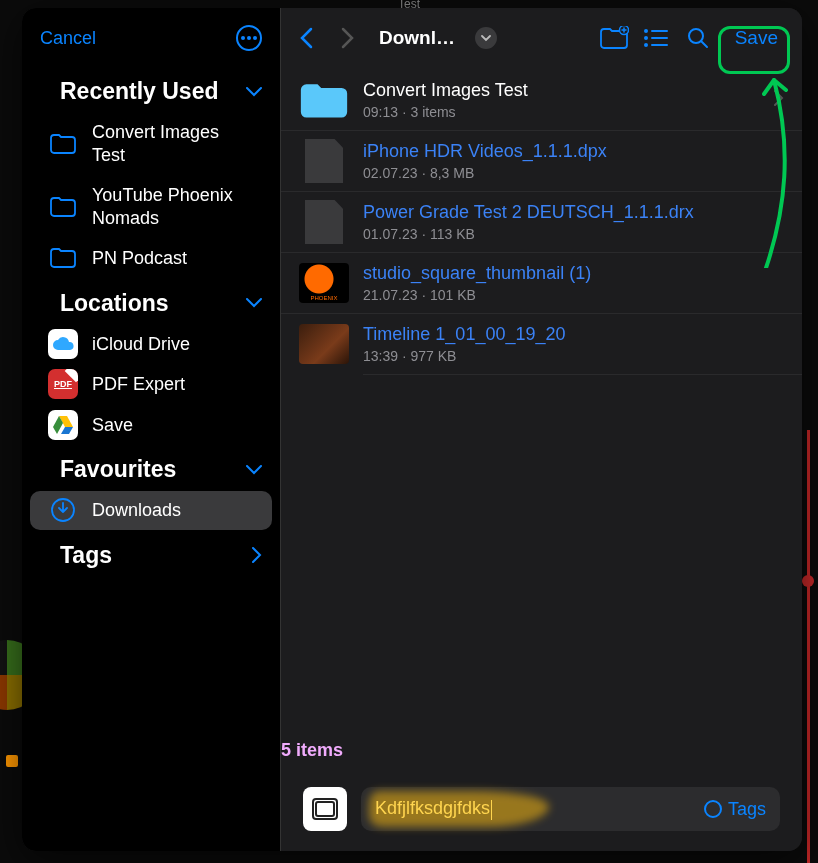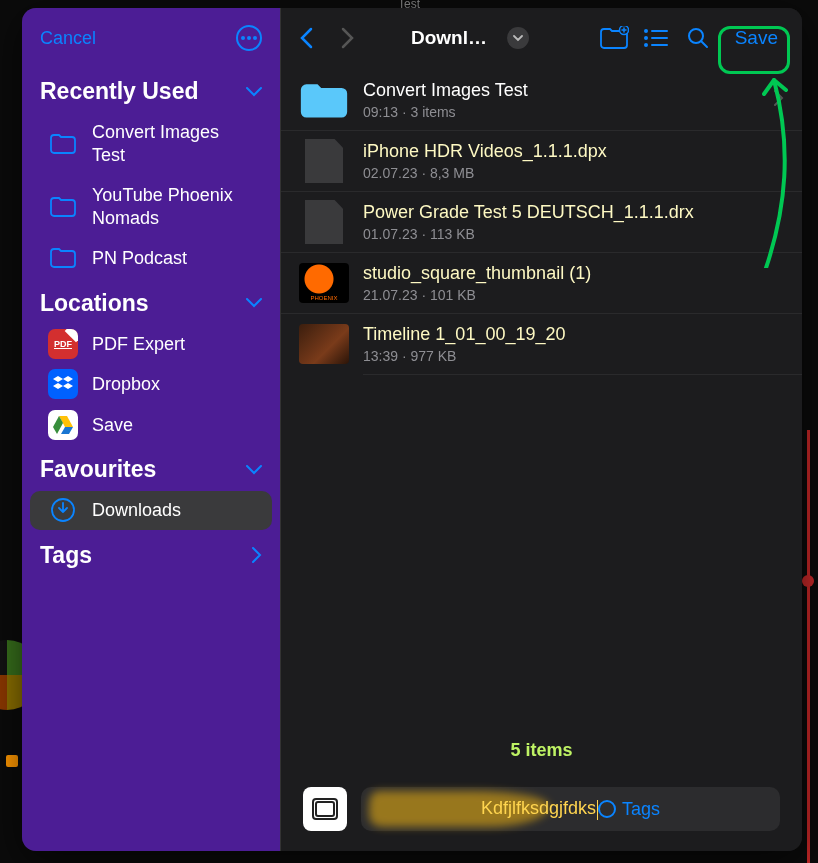--- a/index.html
+++ b/index.html
@@ -44,21 +44,21 @@
     left: 22px; top: 8px; right: 16px; bottom: 12px;
     background: #1c1c1e;
     border-radius: 14px;
     display: flex;
     box-shadow: 0 10px 40px rgba(0,0,0,.6);
     overflow: hidden;
   }
   
   .sidebar {
     width: 259px;
-    background: #4c1d95;
+    background: #000000;
     border-right: 1px solid #333;
     overflow-y: auto;
     padding-bottom: 20px;
   }
   .side-top {
     height: 60px;
     display: flex; align-items: center; justify-content: space-between;
     padding: 0 18px;
   }
   .cancel-link { color: #0a84ff; font-size: 18px; cursor: pointer; }
@@ -67,20 +67,21 @@
     display: flex; align-items: center; justify-content: center;
     color: #0a84ff; font-size: 14px; letter-spacing: 1px;
   }
   .more-circle svg circle { fill: #0a84ff; }
 
   .section-header {
     display: flex; align-items: center; justify-content: space-between;
     padding: 10px 18px 6px;
     font-size: 23px; font-weight: 700;
     cursor: pointer;
+    margin-left: 20px;
   }
   .chev { color: #0a84ff; }
   .chev svg, .chev-r svg { display: block; }
 
   .side-item {
     display: flex; align-items: center;
     padding: 8px 18px;
     gap: 14px;
     cursor: pointer;
     border-radius: 10px;
@@ -127,21 +128,20 @@
     color: #0a84ff;
     display: flex; align-items: center; justify-content: center;
     width: 30px; height: 30px;
     cursor: pointer;
   }
   .tb-disabled { color: #555; cursor: default; }
   .breadcrumb {
     display: flex; align-items: center; gap: 20px;
     color: #fff; font-weight: 700; font-size: 19px;
     padding: 0 4px;
-    margin-left: 32px;
   }
   .bc-chev {
     width: 22px; height: 22px; border-radius: 11px; background: #3a3a3c;
     display: flex; align-items: center; justify-content: center;
   }
   .toolbar-spacer { flex: 1; }
 
   .save-btn {
     color: #0a84ff; font-size: 19px;
     padding: 4px 10px;
@@ -193,44 +193,43 @@
     display: flex; align-items: flex-end; justify-content: center;
   }
   .img-thumb .tiny { font-size: 6px; color: #ff6a00; line-height: 1; padding-bottom: 2px; }
   .img-thumb2 {
     width: 50px; height: 40px; border-radius: 4px;
     background: linear-gradient(135deg,#3b1e0e,#7a3b1a 60%,#2a1408);
   }
   .row .meta { display: flex; flex-direction: column; gap: 3px; flex: 1; min-width: 0; }
   .row .title { font-size: 18px; color: #fff; white-space: nowrap; overflow: hidden; text-overflow: ellipsis; }
   .row .sub { font-size: 14px; color: #8e8e93; }
-  .row.dim .title { color: #fef9c3; }
+  .row.dim .title { color: #3b82f6; }
   .row-chevron { color: #555; }
 
   .footer-info {
-    text-align: center;
-    color: #bef264; font-size: 18px; font-weight: 600;
+    color: #f0abfc; font-size: 18px; font-weight: 600;
     padding: 10px 0 14px;
   }
 
   
   .filename-bar {
     display: flex; align-items: center;
     gap: 14px;
     padding: 12px 22px 20px;
   }
   .doc-icon {
     width: 44px; height: 44px; background: #fff; border-radius: 8px;
     display: flex; align-items: center; justify-content: center;
     color: #222;
   }
   .name-field {
     flex: 1; height: 44px;
     background: #2c2c2e; border-radius: 10px;
-    display: flex; align-items: center; justify-content: center;
+    display: flex; align-items: center; justify-content: space-between;
     padding: 0 14px;
     position: relative;
   }
   .name-text { color: #ffd54f; font-size: 18px; position: relative; z-index: 2; }
   .name-text .caret { display:inline-block; width:1px; height:20px; background:#ffd54f; vertical-align:middle; margin-left:1px; }
   .highlight-smudge {
     position: absolute; left: 8px; top: 4px; width: 180px; height: 36px;
     background: #b48a1a;
     filter: blur(4px);
     border-radius: 14px 60% 50% 20px / 18px 22px 30px 16px;
@@ -309,36 +308,36 @@
     <div class="section-header">
       <span>Locations</span>
       <span class="chev">
         <svg width="16" height="10" viewBox="0 0 16 10">
             <path d="M1 1l7 7 7-7" fill="none" stroke="#0a84ff" stroke-width="2" stroke-linecap="round"></path>
           </svg>
       </span>
     </div>
     <div class="side-item">
       <span class="icon-slot">
+          <span class="app-icon icloud">
+        <svg width="22" height="14" viewBox="0 0 22 14">
+              <path d="M6 13a5 5 0 010-10 6 6 0 0111 2 4 4 0 011 8H6z" fill="#2fa8ff"></path>
+            </svg>
+      </span>
+        </span>
+      <span class="label">iCloud Drive</span>
+    </div>
+    <div class="side-item">
+      <span class="icon-slot">
           <span class="app-icon pdfx">
             <span class="corner"></span>
             <span style="font-size:9px">PDF</span>
           </span>
         </span>
       <span class="label">PDF Expert</span>
-    </div>
-    <div class="side-item">
-      <span class="icon-slot">
-          <span class="app-icon dbx">
-        <svg width="20" height="18" viewBox="0 0 20 18">
-              <path d="M5 1l5 3-5 3-5-3 5-3zm10 0l5 3-5 3-5-3 5-3zM5 8l5 3-5 3-5-3 5-3zm10 0l5 3-5 3-5-3 5-3z" fill="#fff"></path>
-            </svg>
-      </span>
-        </span>
-      <span class="label">Dropbox</span>
     </div>
     <div class="side-item">
       <span class="icon-slot">
           <span class="app-icon gdrive">
         <svg width="22" height="20" viewBox="0 0 22 20">
               <path d="M7 1h8l6 11h-8L7 1z" fill="#ffc107"></path>
               <path d="M13 12h8l-4 7H9l4-7z" fill="#1976d2"></path>
               <path d="M7 1L1 12l4 7 6-11L7 1z" fill="#388e3c"></path>
             </svg>
       </span>
@@ -453,21 +452,21 @@
           <span class="title">iPhone HDR Videos_1.1.1.dpx</span>
           <span class="sub">02.07.23 · 8,3 MB</span>
         </span>
       </div>
 
       <div class="row dim">
         <span class="thumb">
             <span class="file-thumb"></span>
           </span>
         <span class="meta">
-          <span class="title">Power Grade Test 5 DEUTSCH_1.1.1.drx</span>
+          <span class="title">Power Grade Test 2 DEUTSCH_1.1.1.drx</span>
           <span class="sub">01.07.23 · 113 KB</span>
         </span>
       </div>
 
       <div class="row dim">
         <span class="thumb">
             <span class="img-thumb">
               <span class="tiny">PHOENIX</span>
             </span>
           </span>

